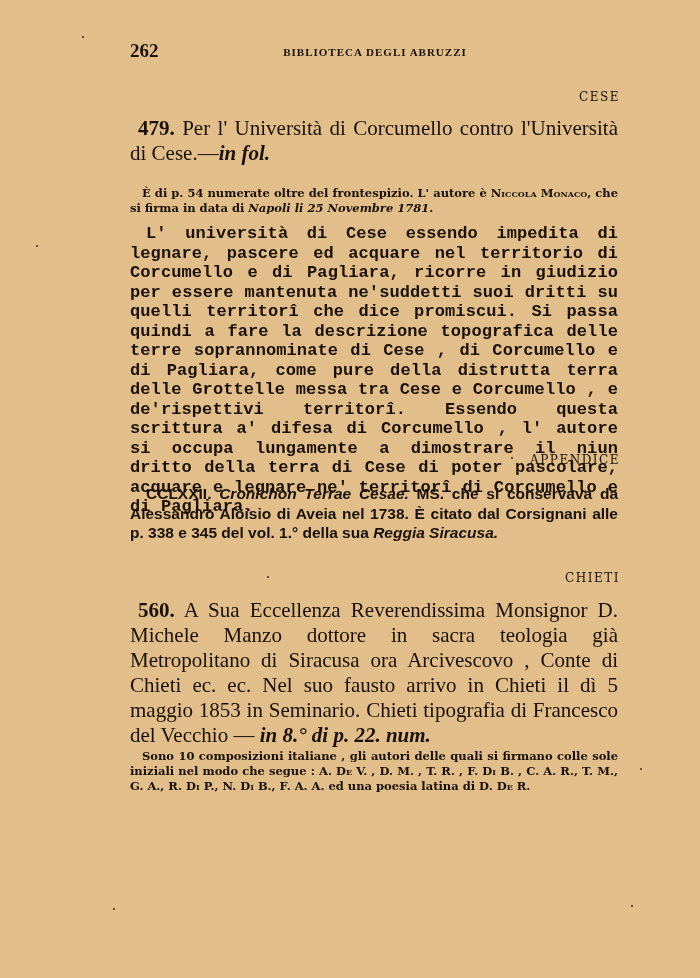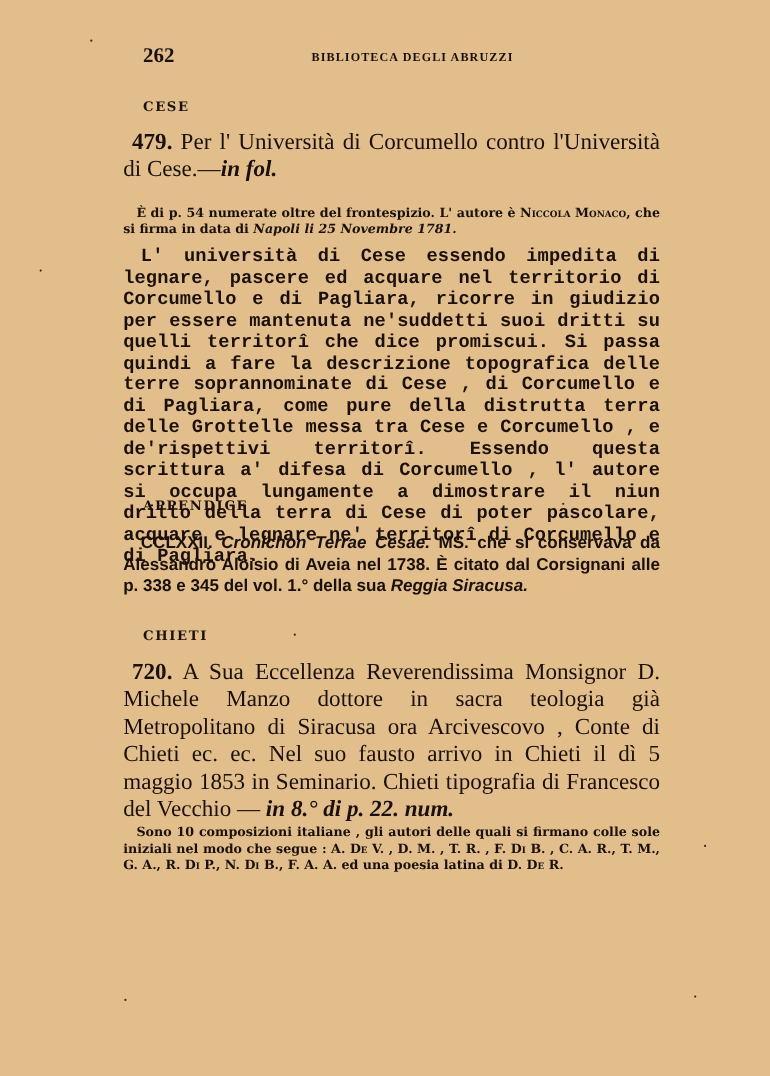--- a/index.html
+++ b/index.html
@@ -7,22 +7,22 @@
     width: 700px; height: 978px; overflow: hidden;
     background: #E2BF8A;
     font-family: "Liberation Serif", "DejaVu Serif", serif;
     color: #1a1008;
     position: relative;
   }
   .page { position: absolute; left: 0; top: 0; width: 604px; height: 978px; }
   .header { position: absolute; top: 40px; left: 130px; width: 490px; height: 24px; }
   .page-number { position: absolute; left: 0; top: 0; font-size: 19px; font-weight: bold; }
   .running-head { position: absolute; left: 0; right: 0; top: 6px; text-align: center; font-size: 11px; font-weight: bold; letter-spacing: 1px; font-variant: small-caps; }
-  .section-head { position: absolute; left: 130px; width: 490px; text-align: left; font-size: 12px; font-weight: bold; letter-spacing: 1.5px; font-family: "DejaVu Serif", serif; }
-  .entry { position: absolute; left: 112px; width: 488px; text-align: justify; }
+  .section-head { position: absolute; left: 130px; width: 490px; text-align: right; font-size: 12px; font-weight: normal; letter-spacing: 1.5px; font-family: "DejaVu Serif", serif; }
+  .entry { position: absolute; left: 130px; width: 488px; text-align: justify; }
   .entry-title { font-size: 21px; line-height: 25px; font-weight: normal; text-indent: 8px; }
   .entry-title b { font-weight: bold; }
   .note { font-size: 11.5px; line-height: 15px; font-weight: bold; text-indent: 12px; font-family: "DejaVu Serif", serif; }
   .body-text { font-size: 17px; line-height: 19.5px; font-weight: bold; text-indent: 16px; font-family: Liberation Mono, monospace; letter-spacing: 0.1px; }
   .app-text { font-size: 15.5px; line-height: 19.5px; font-weight: bold; text-indent: 16px; font-family: "Liberation Sans", sans-serif; }
   i, em { font-style: italic; }
   .sc { font-variant: small-caps; }
   .speck { position: absolute; width: 2px; height: 2px; background: #3a2a14; border-radius: 50%; }
 </style>
 </head>
@@ -54,21 +54,21 @@
     <div class="app-text">
       <span>CCLXXII.</span>
       <i>Cronichon Terrae Cesae.</i><span> MS. che si conservava da Alessandro Aloisio di Aveia nel 1738. È citato dal Corsignani alle p. 338 e 345 del vol. 1.° della sua </span><i>Reggia Siracusa.</i>
     </div>
   </div>
 
   <div class="section-head" style="top:571px;">CHIETI</div>
 
   <div class="entry" style="top:598px;">
     <div class="entry-title">
-      <b>720.</b>
+      <b>560.</b>
       <span>A Sua Eccellenza Reverendissima Monsignor D. Michele Manzo dottore in sacra teologia già Metropolitano di Siracusa ora Arcivescovo , Conte di Chieti ec. ec. Nel suo fausto arrivo in Chieti il dì 5 maggio 1853 in Seminario. Chieti tipografia di Francesco del Vecchio —</span>
       <i style="font-weight:bold;">in 8.° di p. 22. num.</i>
     </div>
     <div class="note" style="margin-top:1px;">
       <span>Sono 10 composizioni italiane , gli autori delle quali si firmano colle sole iniziali nel modo che segue : </span><span class="sc">A. De V. , D. M. , T. R. , F. Di B. , C. A. R., T. M., G. A., R. Di P., N. Di B., F. A. A.</span><span> ed una poesia latina di </span><span class="sc">D. De R.</span>
     </div>
   </div>
 
 
   <span class="speck" style="left:82px; top:36px;"></span>

